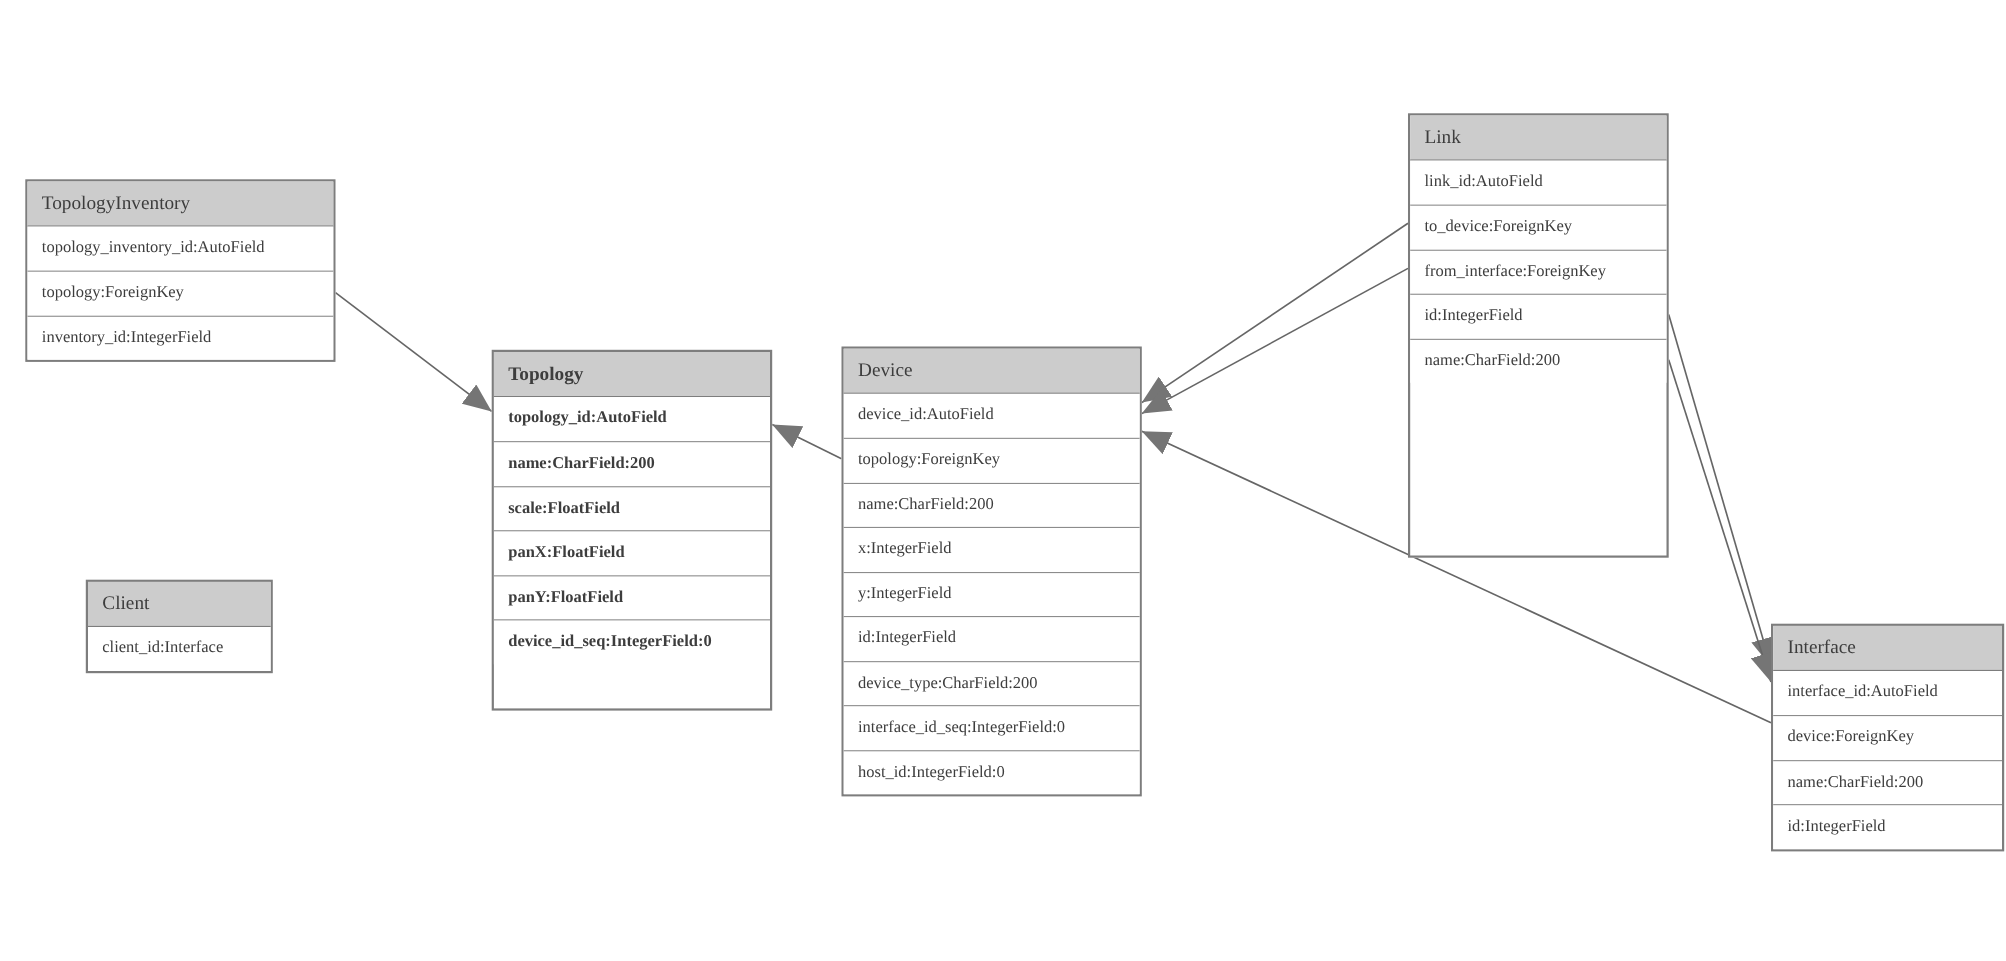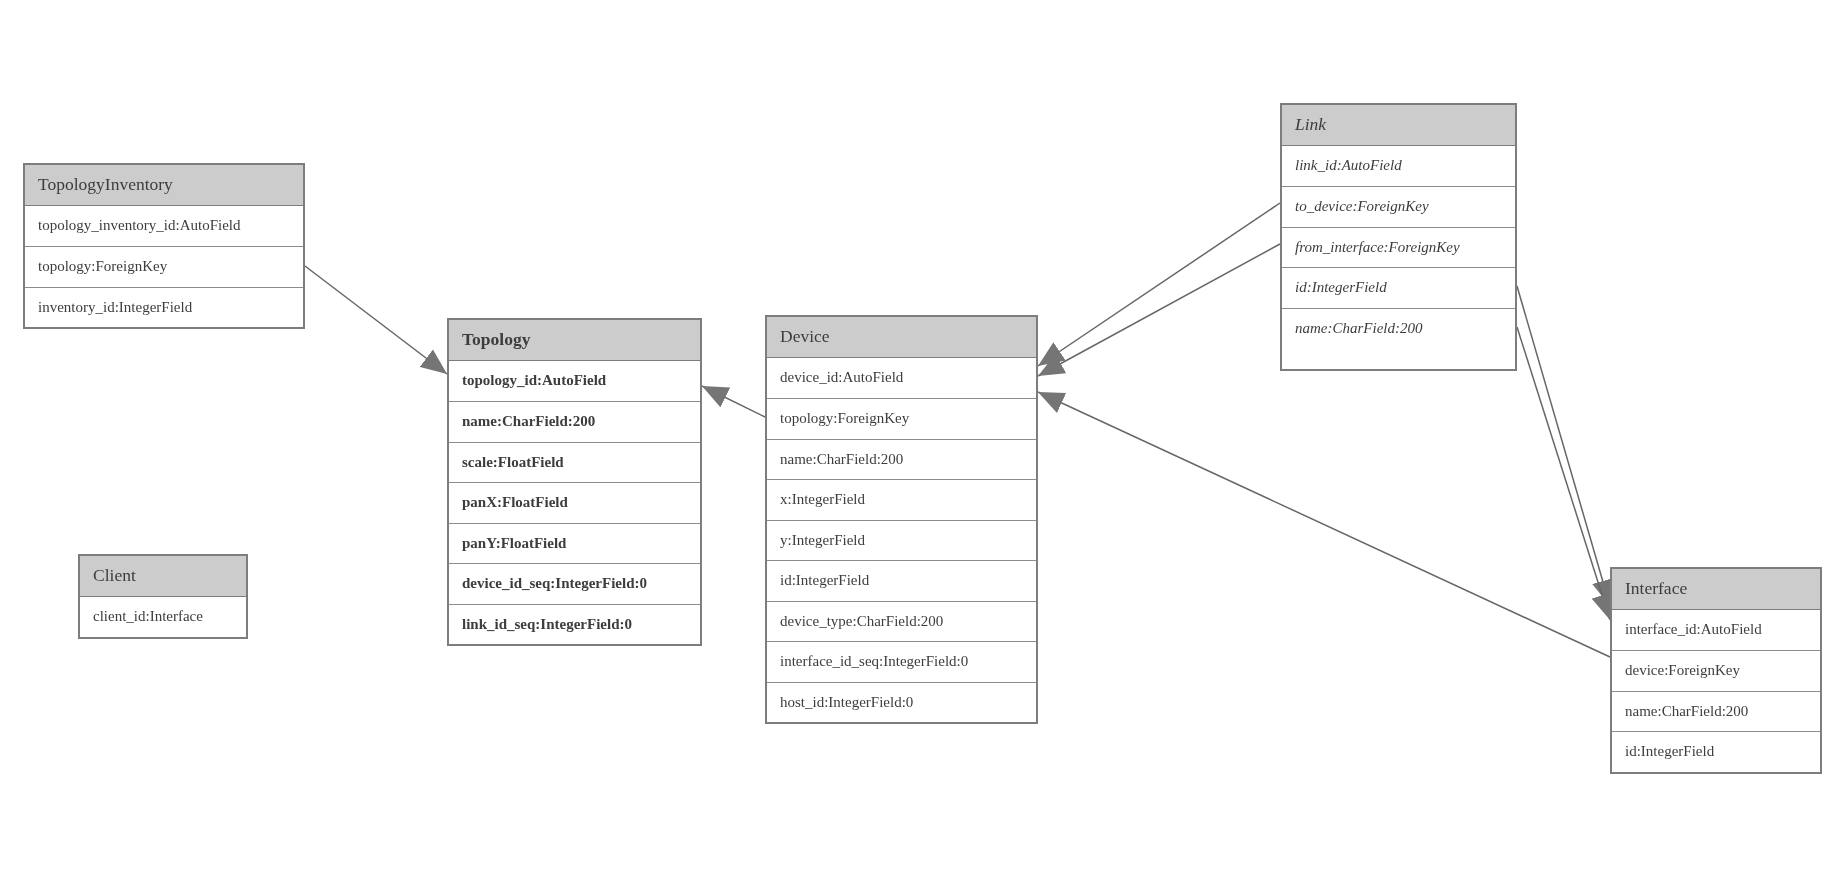--- a/index.html
+++ b/index.html
@@ -77,47 +77,46 @@
         <line x1="1517" y1="327" x2="1610" y2="620" stroke="#666666" stroke-width="1.5" marker-end="url(#arrowhead)"></line>
       </g>
   </svg>
   <div id="entity-layer">
       <div class="entity" style="left: 23px; top: 163px; width: 282px; height: 166px;">
         <div class="entity-header">TopologyInventory</div>
         <div class="entity-row">topology_inventory_id:AutoField</div>
         <div class="entity-row">topology:ForeignKey</div>
         <div class="entity-row">inventory_id:IntegerField</div>
       </div>
-      <div class="entity" style="left: 78px; top: 554px; width: 170px; height: 85px;">
+      <div class="entity" style="left: 78px; top: 527px; width: 170px; height: 85px;">
         <div class="entity-header">Client</div>
         <div class="entity-row">client_id:Interface</div>
       </div>
       <div class="entity" style="left: 447px; top: 318px; width: 255px; height: 328px; font-weight: bold;">
         <div class="entity-header">Topology</div>
         <div class="entity-row">topology_id:AutoField</div>
         <div class="entity-row">name:CharField:200</div>
         <div class="entity-row">scale:FloatField</div>
         <div class="entity-row">panX:FloatField</div>
         <div class="entity-row">panY:FloatField</div>
         <div class="entity-row">device_id_seq:IntegerField:0</div>
-        <div class="entity-row">link_id_seq:IntegerField:0</div>
       </div>
       <div class="entity" style="left: 765px; top: 315px; width: 273px; height: 409px;">
         <div class="entity-header">Device</div>
         <div class="entity-row">device_id:AutoField</div>
         <div class="entity-row">topology:ForeignKey</div>
         <div class="entity-row">name:CharField:200</div>
         <div class="entity-row">x:IntegerField</div>
         <div class="entity-row">y:IntegerField</div>
         <div class="entity-row">id:IntegerField</div>
         <div class="entity-row">device_type:CharField:200</div>
         <div class="entity-row">interface_id_seq:IntegerField:0</div>
         <div class="entity-row">host_id:IntegerField:0</div>
       </div>
-      <div class="entity" style="left: 1280px; top: 103px; width: 237px; height: 268px; font-style: italic;">
+      <div class="entity" style="left: 1280px; top: 103px; width: 237px; height: 404px;">
         <div class="entity-header">Link</div>
         <div class="entity-row">link_id:AutoField</div>
         <div class="entity-row">to_device:ForeignKey</div>
         <div class="entity-row">from_interface:ForeignKey</div>
         <div class="entity-row">id:IntegerField</div>
         <div class="entity-row">name:CharField:200</div>
       </div>
       <div class="entity" style="left: 1610px; top: 567px; width: 212px; height: 206.5px;">
         <div class="entity-header">Interface</div>
         <div class="entity-row">interface_id:AutoField</div>

